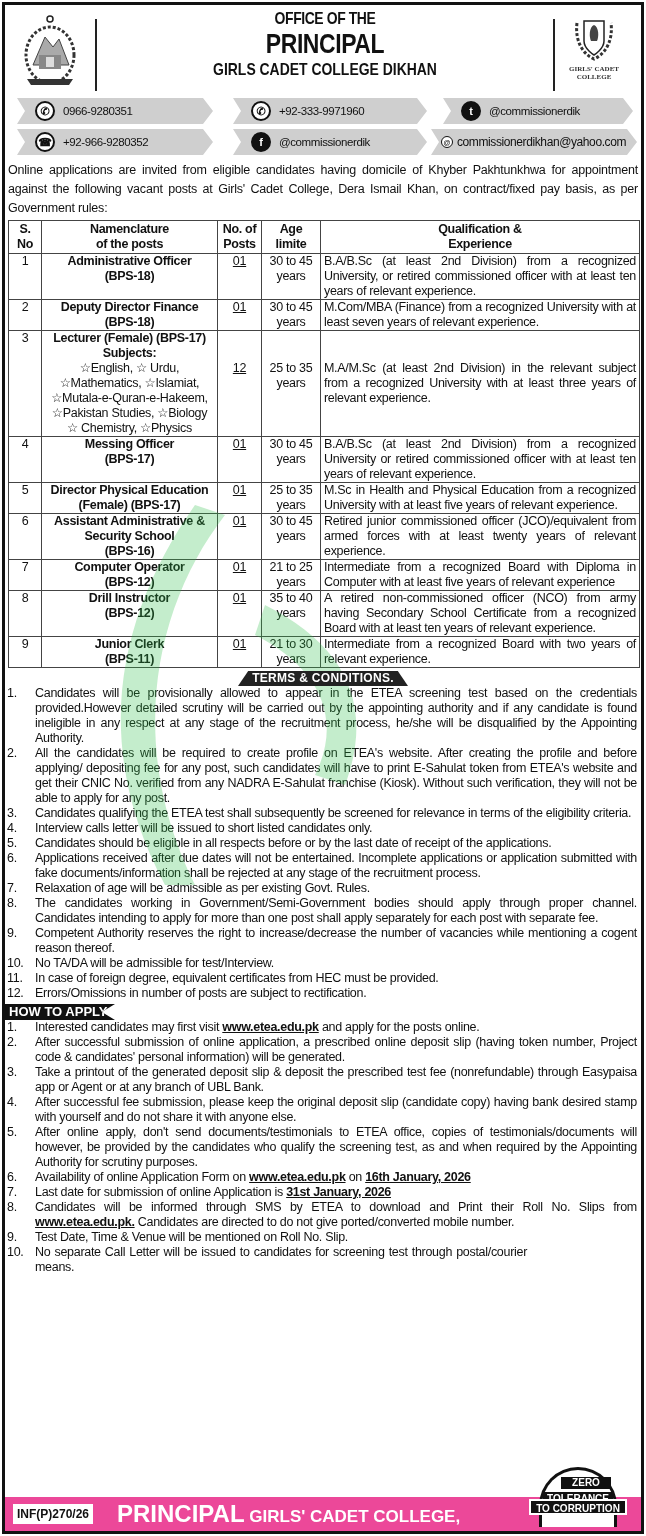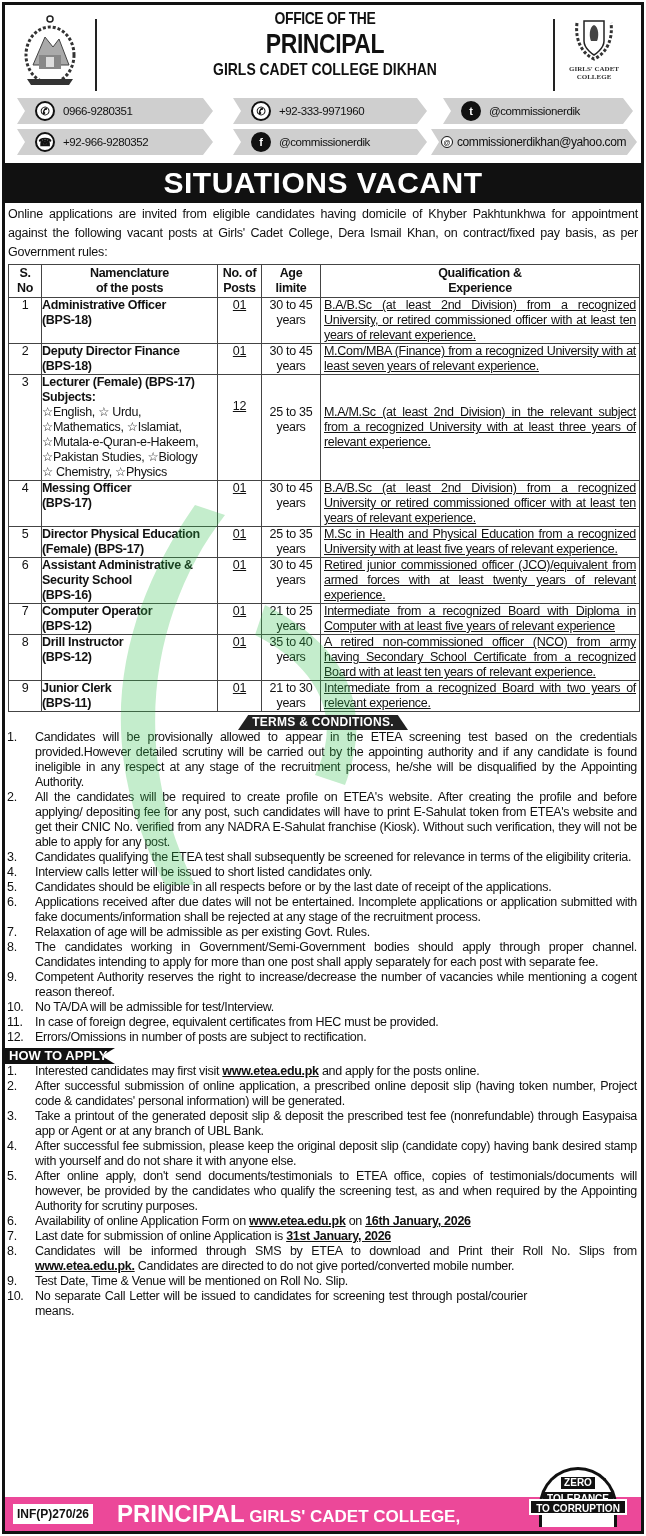--- a/index.html
+++ b/index.html
@@ -30,24 +30,24 @@
   
   .banner { margin: 4px 0 0 0; height: 40px; background: #111; color: #fff; text-align: center;
             font-family: "Liberation Sans", sans-serif; font-weight: bold; font-size: 30px; line-height: 40px; letter-spacing: 0.5px; }
   .intro { font-size: 12.5px; line-height: 19px; padding: 2px 3px 2px 3px; text-align: justify; letter-spacing: -0.2px; }
 
   
   table.posts { width: 632px; margin-left: 3px; border-collapse: collapse; font-size: 12.5px; letter-spacing: -0.3px; }
   table.posts th, table.posts td { border: 1px solid #444; vertical-align: top; line-height: 15px; }
   table.posts th { font-weight: bold; text-align: center; padding: 1px 2px; line-height: 15px; }
   td.sno { width: 33px; text-align: center; }
-  td.post { width: 176px; font-weight: bold; }
+  td.post { width: 176px; text-align: center; font-weight: bold; }
   td.posts-n { width: 44px; text-align: center; text-decoration: underline; }
   td.age { width: 59px; text-align: center; }
-  td.qual { text-align: justify; padding: 0 3px; text-decoration: underline; }
+  td.qual { text-align: justify; padding: 0 3px; }
   .subj { font-weight: normal; }
 
   
   .tc-ribbon { margin: 3px auto 0 auto; width: 170px; height: 15px; background: #222; color: #fff; text-align: center; font-weight: bold;
                font-size: 12px; line-height: 15px; clip-path: polygon(6% 0, 94% 0, 100% 100%, 0 100%); letter-spacing: 0.3px; }
   ol.list { list-style: none; padding: 0 4px 0 0; font-size: 12.5px; line-height: 15px; letter-spacing: -0.3px; }
   ol.list li { display: flex; }
   ol.list li .num { width: 30px; flex: none; padding-left: 2px; }
   ol.list li .txt { flex: 1; text-align: justify; }
   .apply-head { margin-top: 3px; width: 110px; height: 16px; background: #111; color: #fff; font-weight: bold; font-size: 13px; line-height: 16px; padding-left: 4px;
@@ -121,21 +121,20 @@
     <div class="chip" style="left:228px; top:34px; width:194px;">
       <span class="ic dark">f</span>
       <span class="tx">@commissionerdik</span>
     </div>
     <div class="chip" style="left:426px; top:34px; width:206px;">
       <span class="ic" style="width:12px;height:12px;font-size:7px;margin-left:10px;margin-right:4px;border-width:1px;">@</span>
       <span class="tx" style="font-size:12px;text-align:center;">commissionerdikhan@yahoo.com</span>
     </div>
   </div>
 
-  <div class="banner">SITUATIONS VACANT</div>
   <div class="intro">Online applications are invited from eligible candidates having domicile of Khyber Pakhtunkhwa for appointment against the following vacant posts at Girls' Cadet College, Dera Ismail Khan, on contract/fixed pay basis, as per Government rules:</div>
 
   <table class="posts">
     <thead>
       <tr>
         <th><span>S.</span><br><span>No</span></th>
         <th><span>Namenclature</span><br><span>of the posts</span></th>
         <th><span>No. of</span><br><span>Posts</span></th>
         <th><span>Age</span><br><span>limite</span></th>
         <th><span>Qualification &amp;</span><br><span>Experience</span></th>
@@ -161,21 +160,21 @@
         <td class="post">
           <span>Lecturer (Female) (BPS-17)</span><br><span>Subjects:</span>
           <div class="subj">
             <div>☆English, ☆ Urdu,</div>
             <div>☆Mathematics, ☆Islamiat,</div>
             <div>☆Mutala-e-Quran-e-Hakeem,</div>
             <div>☆Pakistan Studies, ☆Biology</div>
             <div>☆ Chemistry, ☆Physics</div>
           </div>
         </td>
-        <td class="posts-n" style="padding-top:24px;margin-top:16px;"><span>12</span></td>
+        <td class="posts-n" style="padding-top:30px;margin-top:16px;"><span>12</span></td>
         <td class="age" style="padding-top:30px;"><span>25 to 35</span><br><span>years</span></td>
         <td class="qual" style="padding-top:30px;"><span>M.A/M.Sc (at least 2nd Division) in the relevant subject from a recognized University with at least three years of relevant experience.</span></td>
       </tr>
       <tr>
         <td class="sno">4</td>
         <td class="post"><span>Messing Officer</span><br><span>(BPS-17)</span></td>
         <td class="posts-n">01</td>
         <td class="age"><span>30 to 45</span><br><span>years</span></td>
         <td class="qual">B.A/B.Sc (at least 2nd Division) from a recognized University or retired commissioned officer with at least ten years of relevant experience.</td>
       </tr>
@@ -314,17 +313,17 @@
   </ol>
 
   <div class="footer">
     <div class="ref">INF(P)270/26</div>
     <div class="foot-title">
       <span class="big">PRINCIPAL</span><span class="small"> GIRLS' CADET COLLEGE, D.I.KHAN</span>
     </div>
   </div>
   <div class="zero">
     <div class="arc"></div>
-    <div class="zb" style="left:36px; top:10px; width:34px; height:12px; font-size:10px; line-height:12px;">ZERO</div>
+    <div class="zb" style="left:36px; top:10px; width:50px; height:12px; font-size:10px; line-height:12px;">ZERO</div>
     <div class="zb" style="left:18px; top:25px; width:70px; height:13px; font-size:10px; line-height:13px;">TOLERANCE</div>
     <div class="zb" style="left:4px; top:32px; width:98px; height:16px; font-size:10px; line-height:16px; border:2px solid #fff;">TO CORRUPTION</div>
   </div>
 </div>
 
 </body></html>

